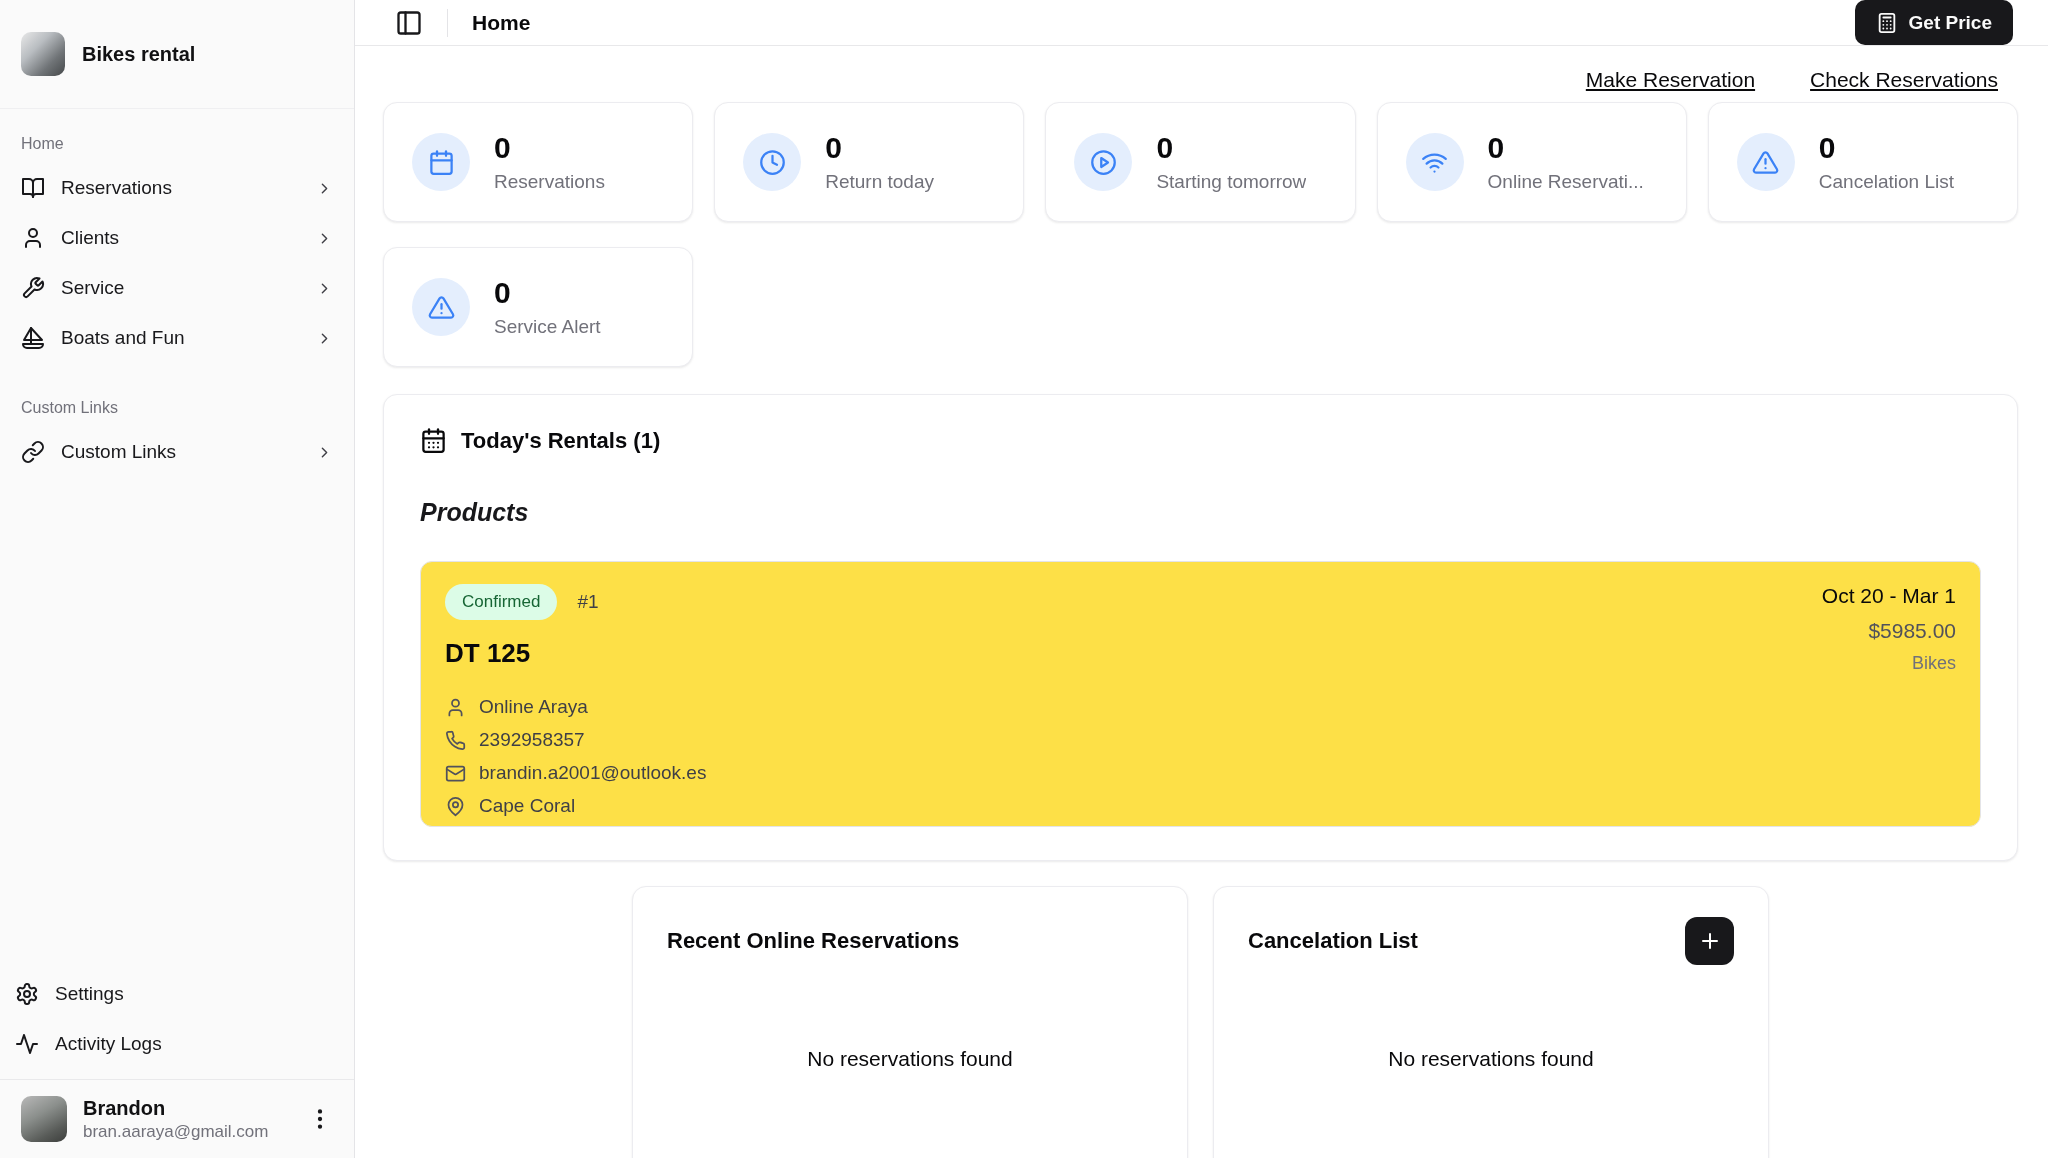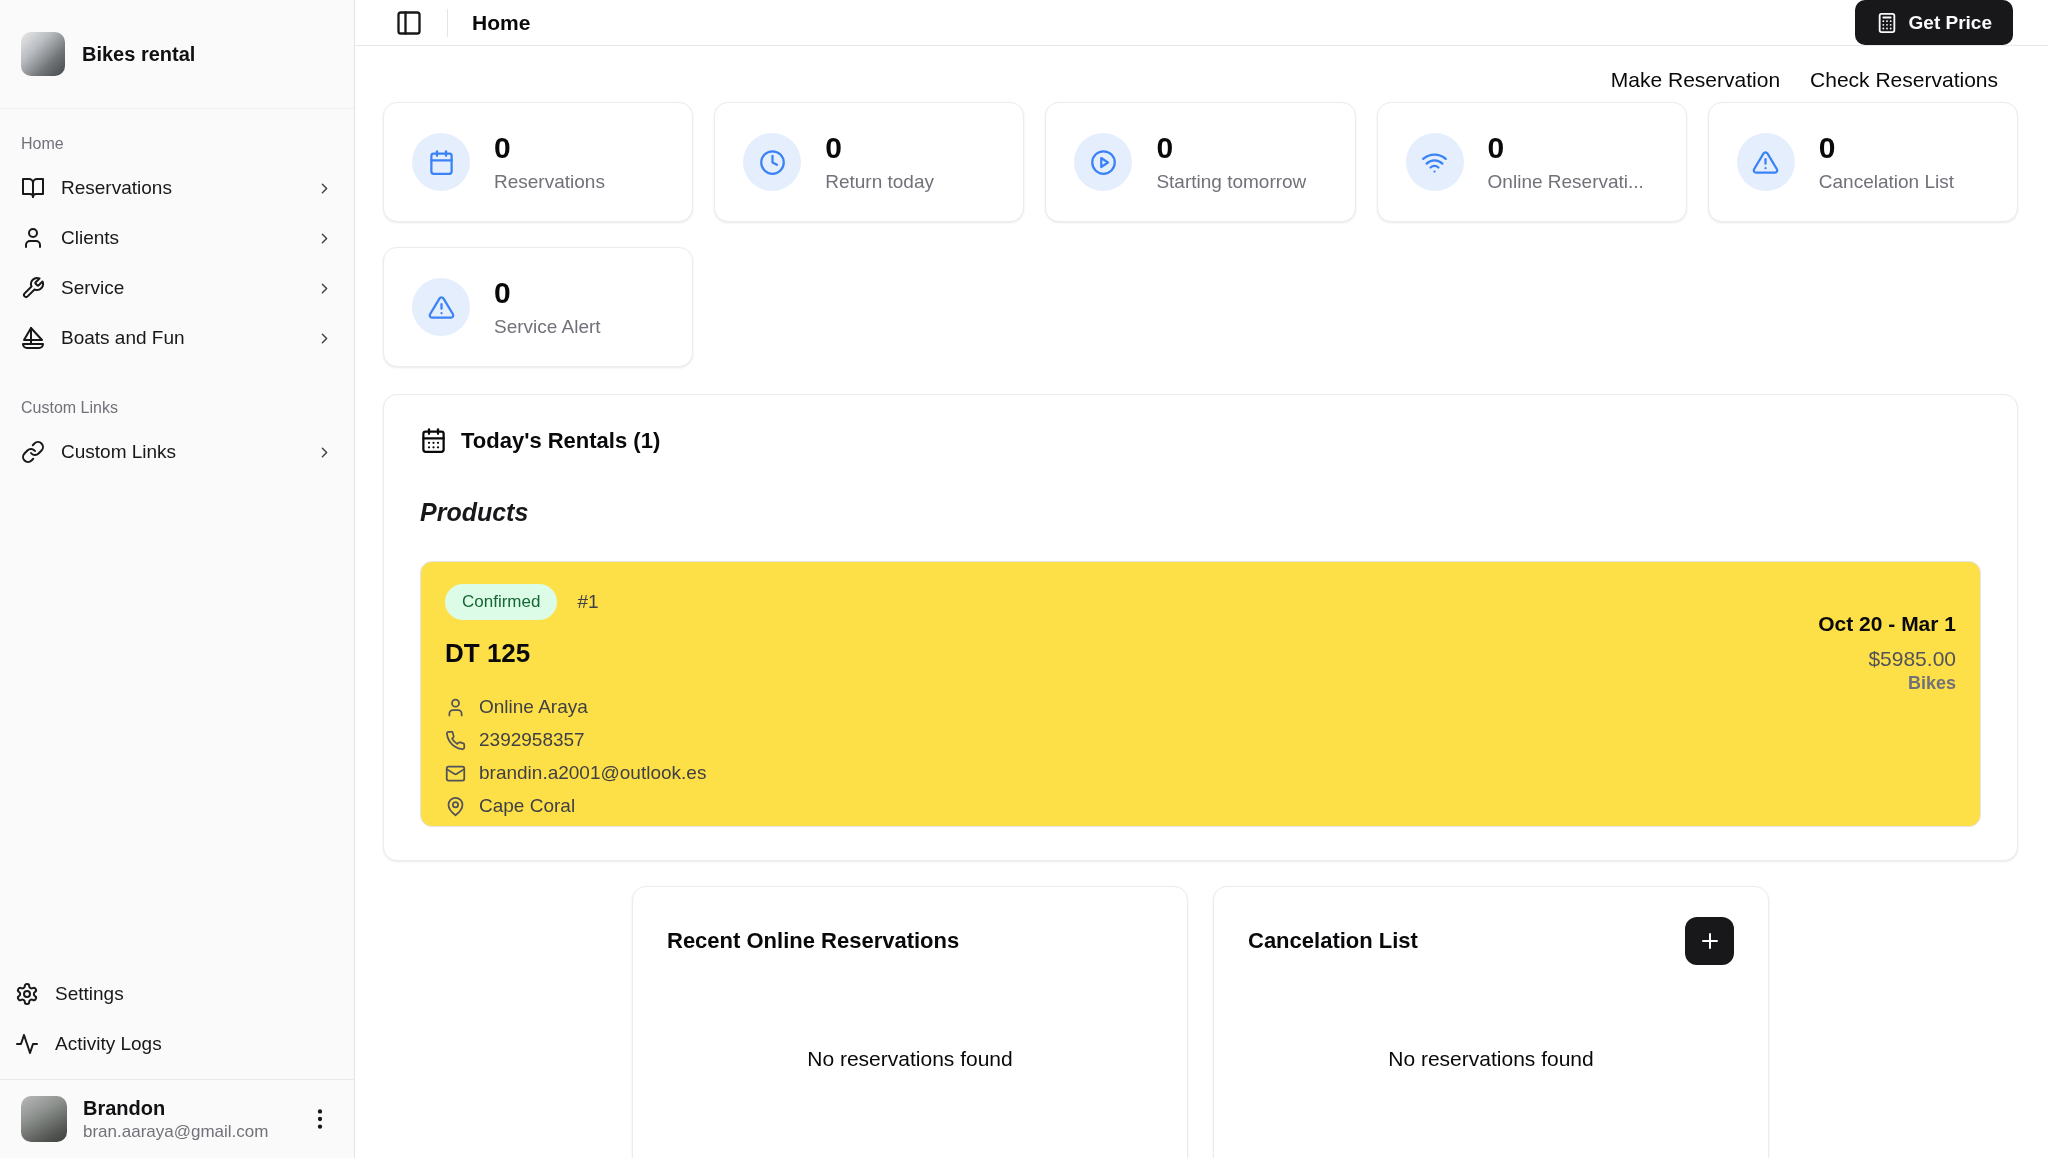--- a/index.html
+++ b/index.html
@@ -61,22 +61,22 @@
   .page-title { font-size:21px; font-weight:600; color:#09090b; }
   .get-price-btn {
     margin-left:auto; background:#18181b; color:#fafafa;
     height:45px; padding:0 21px; border-radius:10px; border:none; cursor:pointer;
     display:flex; align-items:center; gap:11px;
     font-family:"Liberation Sans", sans-serif; font-size:19px; font-weight:600;
   }
   .get-price-btn .gp-icon { width:22px; height:22px; }
 
   .actions-row {
-    display:flex; justify-content:flex-end; gap:30px;
-    padding:22px 50px 0 40px; height:76px;
+    display:flex; justify-content:flex-end; gap:55px;
+    padding:22px 50px 0 40px; height:76px;text-decoration:underline;
   }
   .action-link { font-size:21px; font-weight:500; color:#09090b; cursor:pointer; white-space:nowrap; }
 
   .content { padding:10px 30px 0 28px; }
 
   
   .stats-grid {
     display:grid; grid-template-columns:repeat(5,1fr);
     column-gap:21px; row-gap:25px;
   }
@@ -117,23 +117,23 @@
   .status-badge {
     background:#dcfce7; color:#166534; font-size:17px; font-weight:500;
     padding:8px 17px; border-radius:999px;
   }
   .res-number { font-size:19px; color:#3f3f46; }
   .product-name { font-size:26px; font-weight:700; color:#09090b; margin:18px 0 16px 0; }
   .contact-line { display:flex; align-items:center; gap:13px; margin-top:11px; color:#3f3f46; }
   .contact-line svg { width:21px; height:21px; color:#52525b; flex-shrink:0; }
   .contact-line span { font-size:19px; }
   .pc-right { text-align:right; }
-  .pc-dates { font-size:21px; font-weight:700; color:#09090b;margin-top:28px; }
+  .pc-dates { font-size:21px; font-weight:400; color:#09090b; }
   .pc-price { font-size:21px; color:#52525b; margin-top:11px; }
-  .pc-category { font-size:18px; color:#71717a; margin-top:2px;font-weight:bold; }
+  .pc-category { font-size:18px; color:#71717a; margin-top:10px; }
 
   
   .bottom-row { margin-top:25px; display:flex; justify-content:center; gap:25px; }
   .panel-card {
     width:556px; height:400px; background:#fff;
     border:1px solid #ececf0; border-radius:14px;
     box-shadow:0 1px 3px rgba(0,0,0,.05), 0 1px 2px rgba(0,0,0,.04);
     padding:30px 34px;
   }
   .panel-head { display:flex; align-items:center; justify-content:space-between; min-height:48px; }

